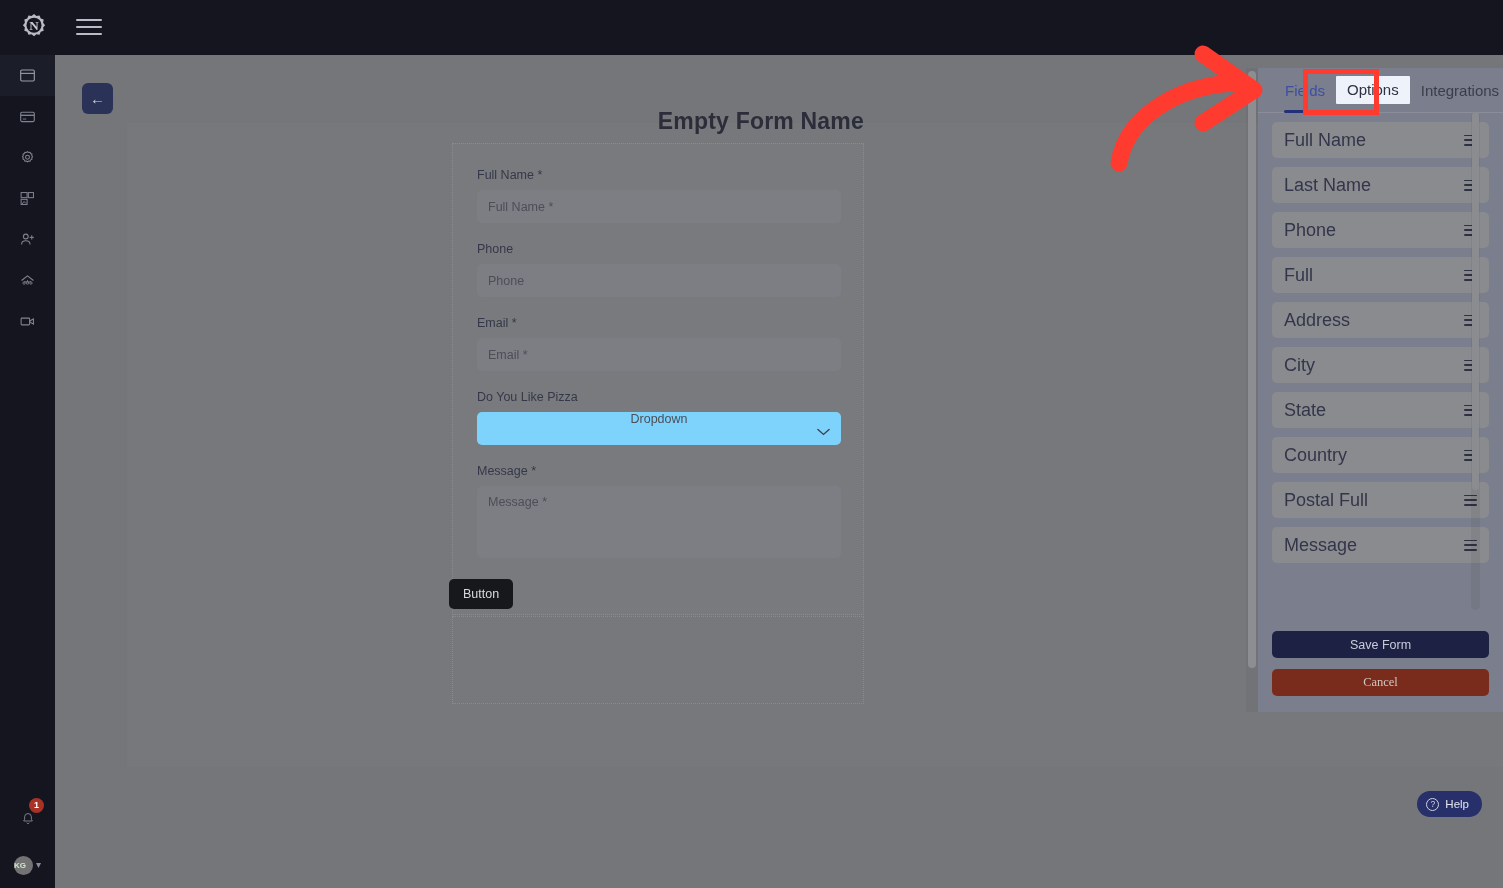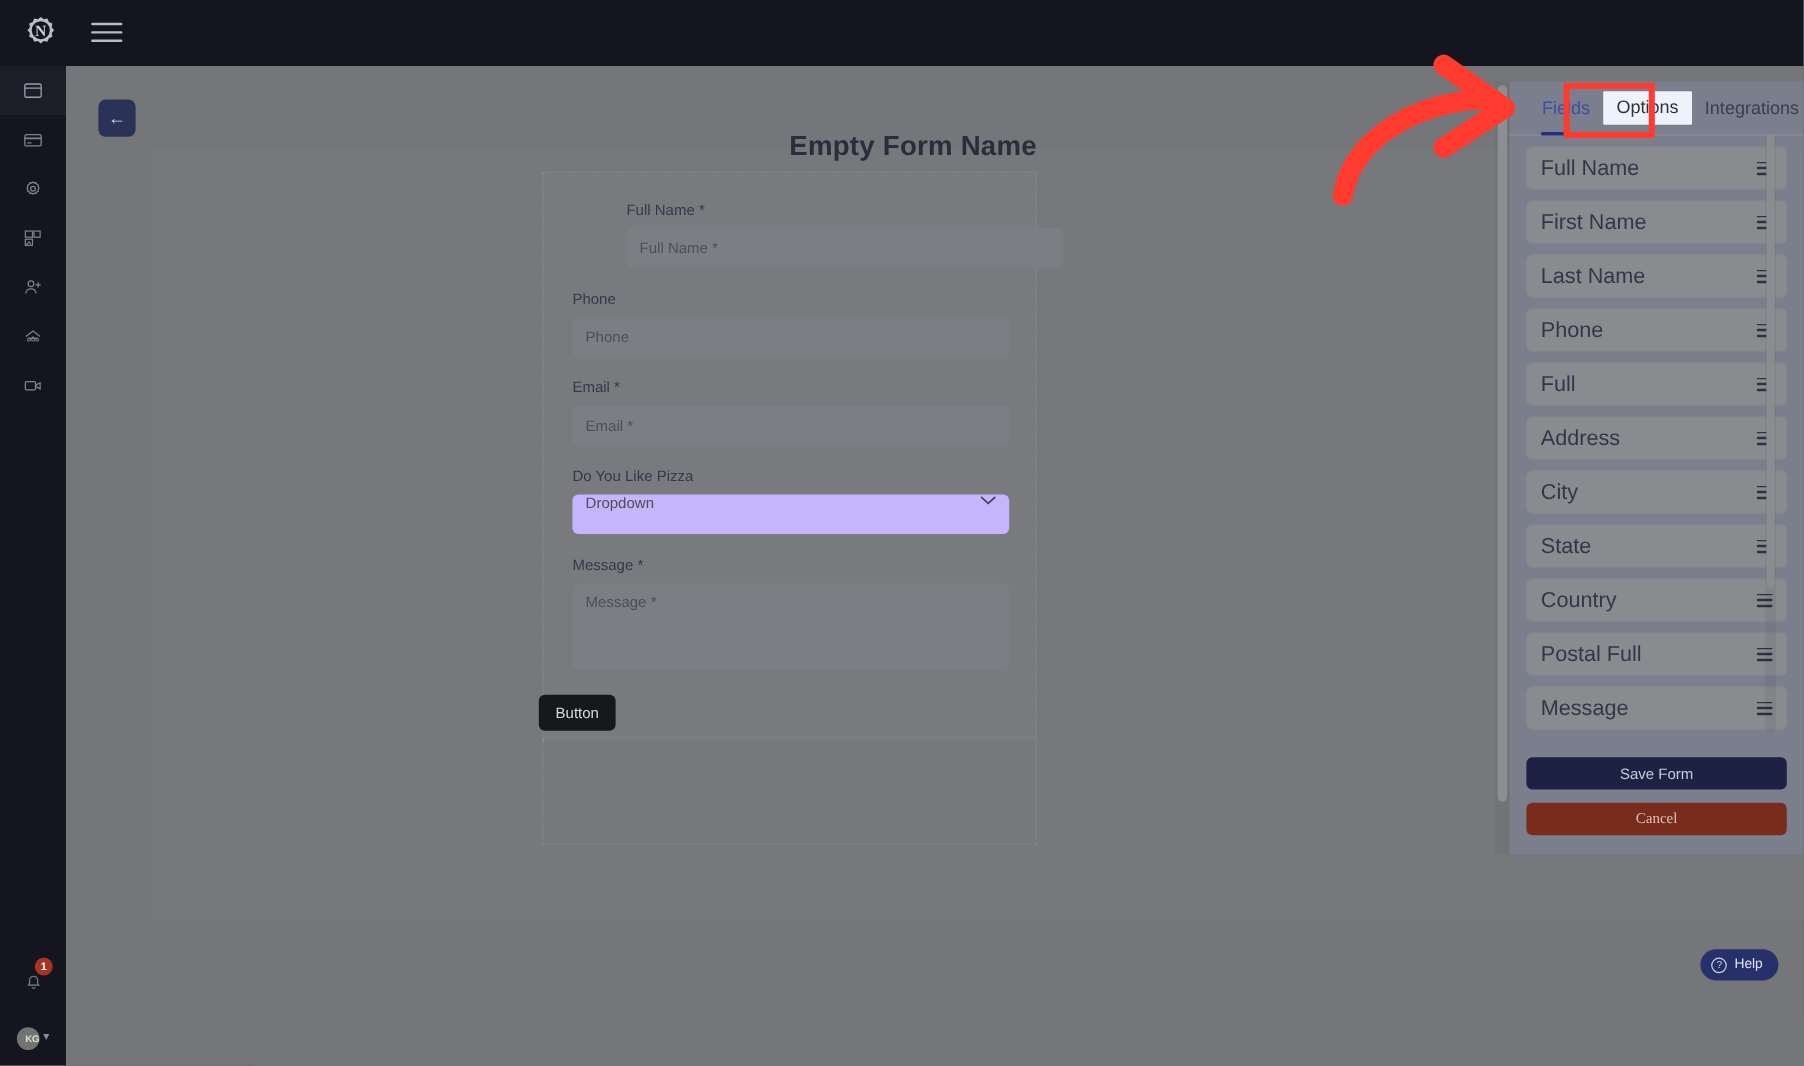--- a/index.html
+++ b/index.html
@@ -49,21 +49,21 @@
     border-radius: 50%; background: #a93226; color: #fff;
     font-size: 9px; line-height: 15px; text-align: center; font-weight: 600;
   }
   .user-row {
     width: 55px; height: 46px; display: flex; align-items: center;
     justify-content: center; gap: 3px; cursor: pointer;
   }
   .avatar {
     width: 19px; height: 19px; border-radius: 50%;
     background: #737373; color: #cfe6cf;
-    font-size: 8px; font-weight: 700; line-height: 19px; text-align: right;
+    font-size: 8px; font-weight: 700; line-height: 19px; text-align: left;
   }
   .chev { color: #8a8d99; font-size: 10px; line-height: 1; }
 
   
   .canvas-shell {
     position: absolute; left: 55px; top: 55px;
     width: 1448px; height: 833px; background: #75767a;
   }
   .builder-area {
     position: absolute; left: 72px; top: 68px;
@@ -96,23 +96,23 @@
   .fl {
     font-size: 12.5px; color: #35384a; margin-bottom: 8px; display: block;
   }
   .fi {
     width: 364px; height: 33px; border: none; border-radius: 5px;
     background: #7d7e84; color: #4c4e58; font-size: 12.5px;
     padding: 0 11px; font-family: "Liberation Sans", sans-serif;
   }
   .fi::placeholder { color: #4c4e58; opacity: 1; }
   .fi-select {
-    width: 364px; height: 33px; border-radius: 5px; background: #c4b5fd;
-    display: flex; align-items: flex-start; padding: 0 11px;
-    font-size: 12.5px; color: #4c4e58; cursor: pointer;
+    width: 364px; height: 33px; border-radius: 5px; background: #7dd3fc;
+    display: flex; align-items: center; padding: 0 11px;
+    font-size: 12.5px; color: #4c4e58; cursor: pointer; flex-direction: column;
   }
   .fi-select .cv { margin-left: auto; font-size: 11px; color: #3e4150; }
   .fi-area {
     width: 364px; height: 72px; border: none; border-radius: 5px;
     background: #7d7e84; color: #4c4e58; font-size: 12.5px;
     padding: 9px 11px; resize: none; font-family: "Liberation Sans", sans-serif;
   }
   .fi-area::placeholder { color: #4c4e58; opacity: 1; }
   .form-btn {
     position: absolute; left: 449px; top: 579px;
@@ -309,21 +309,21 @@
 
   <div class="canvas-shell">
     <div class="builder-area"></div>
   </div>
 
   <button class="back-btn">←</button>
 
   <div class="form-title">Empty Form Name</div>
 
   <div class="form-card">
-    <div class="field-block" style="top:24px;margin-left:45px;">
+    <div class="field-block" style="top:24px;">
       <label class="fl">Full Name *</label>
       <input class="fi" type="text" placeholder="Full Name *" style="">
     </div>
     <div class="field-block" style="top:98px;">
       <label class="fl">Phone</label>
       <input class="fi" type="text" placeholder="Phone" style="">
     </div>
     <div class="field-block" style="top:172px;">
       <label class="fl">Email *</label>
       <input class="fi" type="text" placeholder="Email *" style="">
@@ -363,28 +363,20 @@
     <div class="fieldlist">
       <div class="frow">
         <span class="lbl">Full Name</span>
         <span class="drag">
             <i></i>
             <i></i>
             <i></i>
           </span>
       </div>
       <div class="frow">
-        <span class="lbl">First Name</span>
-        <span class="drag">
-            <i></i>
-            <i></i>
-            <i></i>
-          </span>
-      </div>
-      <div class="frow">
         <span class="lbl">Last Name</span>
         <span class="drag">
             <i></i>
             <i></i>
             <i></i>
           </span>
       </div>
       <div class="frow">
         <span class="lbl">Phone</span>
         <span class="drag">

